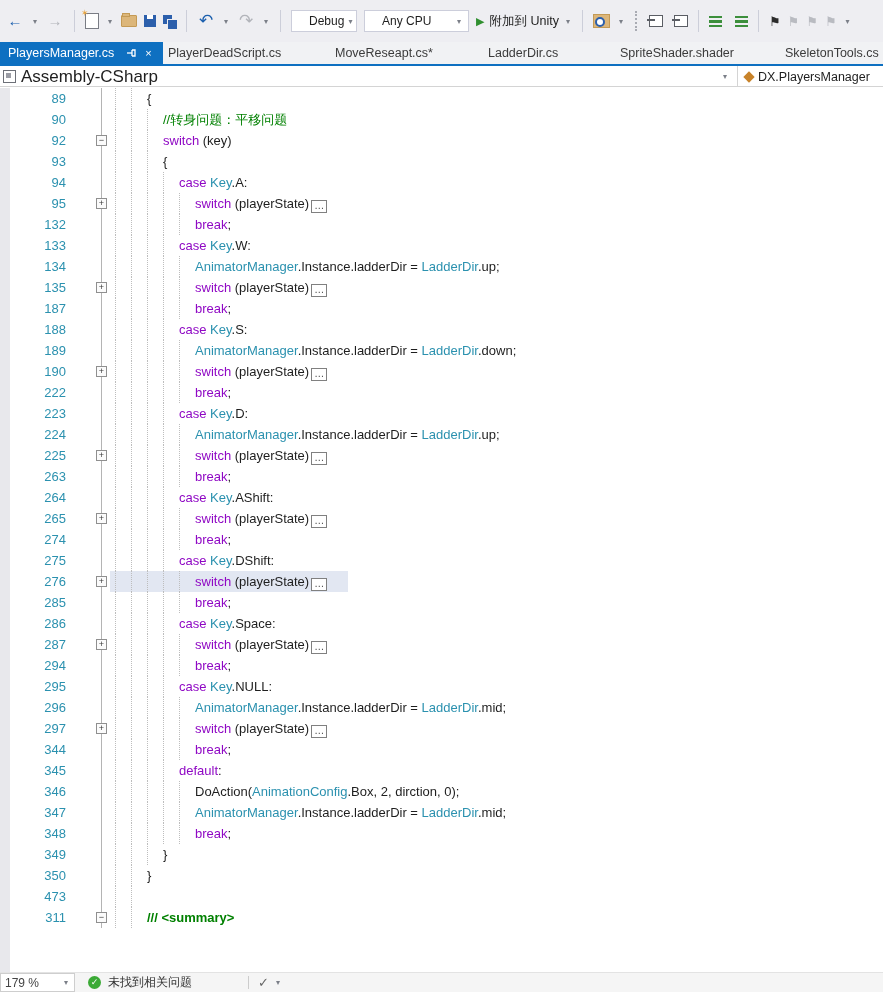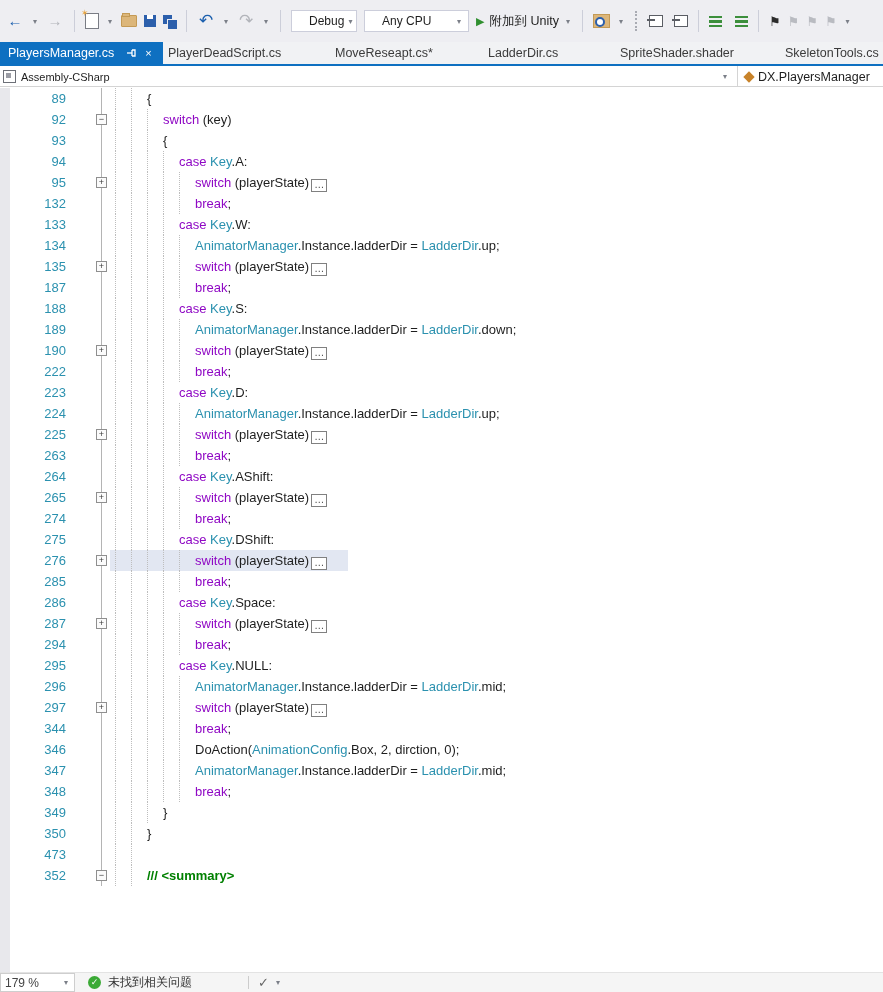--- a/index.html
+++ b/index.html
@@ -44,21 +44,21 @@
   .tabstrip{position:absolute;left:0;top:42px;width:883px;height:22px;background:#f1f2f4;}
   .tabstrip .blueline{position:absolute;left:0;bottom:-2px;width:883px;height:2px;background:#0e70c1;}
   .tab-active{position:absolute;left:0;top:0;width:163px;height:22px;background:#0e70c1;color:#fff;
               font-size:12.5px;display:flex;align-items:center;padding-left:8px;box-sizing:border-box;}
   .tab-active .pin{margin-left:12px;width:12px;height:12px;}
   .tab-active .x{margin-left:7px;font-size:11px;color:#fff;}
   .tab{position:absolute;top:0;height:22px;display:flex;align-items:center;font-size:12.5px;color:#3b3b3b;white-space:nowrap;}
 
   
   .navbar{position:absolute;left:0;top:66px;width:883px;height:21px;background:#fff;border-bottom:1px solid #d4d4d4;box-sizing:border-box;}
-  .nav-left{position:absolute;left:3px;top:0;height:21px;display:flex;align-items:center;gap:5px;font-size:11px;color:#1e1e1e;}
+  .nav-left{position:absolute;left:3px;top:0;height:21px;display:flex;align-items:center;gap:5px;font-size:17px;color:#1e1e1e;}
   .icoproj{width:11px;height:11px;border:1px solid #6d7078;background:#fff;position:relative;}
   .icoproj:before{content:"";position:absolute;left:2px;top:2px;width:5px;height:5px;background:#9b9da5;}
   .nav-caret{position:absolute;left:721px;top:6px;}
   .nav-sep{position:absolute;left:737px;top:0;width:1px;height:21px;background:#d4d4d4;}
   .nav-right{position:absolute;left:745px;top:0;height:21px;display:flex;align-items:center;gap:5px;font-size:12.5px;color:#1e1e1e;}
   .icoclass{width:8px;height:8px;background:#c8832a;transform:rotate(45deg);}
 
   
   .editor{position:absolute;left:0;top:88px;width:883px;height:884px;background:#fff;overflow:hidden;}
   .gutterbg{position:absolute;left:0;top:0;width:10px;height:884px;background:#e8e8ec;}
@@ -173,20 +173,21 @@
     <div class="nav-right">
       <span class="icoclass"></span>
       <span>DX.PlayersManager</span>
     </div>
   </div>
 
   <div class="editor">
     <div class="gutterbg"></div>
     <div id="code-host">
         <div class="row"><span class="fline"></span><span class="iguide" style="left: 115px;"></span><span class="iguide" style="left: 131px;"></span><span class="lnum">89</span><span class="ctext" style="left: 147px;"><span class="tk-p">{</span></span></div>
+        <div class="row"><span class="fline"></span><span class="iguide" style="left: 115px;"></span><span class="iguide" style="left: 131px;"></span><span class="iguide" style="left: 147px;"></span><span class="lnum">90</span><span class="ctext" style="left: 163px;"><span class="tk-c">//转身问题：平移问题</span></span></div>
         <div class="row"><span class="fline"></span><span class="iguide" style="left: 115px;"></span><span class="iguide" style="left: 131px;"></span><span class="iguide" style="left: 147px;"></span><span class="lnum">92</span><span class="fbox">−</span><span class="ctext" style="left: 163px;"><span class="tk-k">switch</span><span class="tk-p"> (key)</span></span></div>
         <div class="row"><span class="fline"></span><span class="iguide" style="left: 115px;"></span><span class="iguide" style="left: 131px;"></span><span class="iguide" style="left: 147px;"></span><span class="lnum">93</span><span class="ctext" style="left: 163px;"><span class="tk-p">{</span></span></div>
         <div class="row"><span class="fline"></span><span class="iguide" style="left: 115px;"></span><span class="iguide" style="left: 131px;"></span><span class="iguide" style="left: 147px;"></span><span class="iguide" style="left: 163px;"></span><span class="lnum">94</span><span class="ctext" style="left: 179px;"><span class="tk-k">case</span><span class="tk-p"> </span><span class="tk-t">Key</span><span class="tk-p">.A:</span></span></div>
         <div class="row"><span class="fline"></span><span class="iguide" style="left: 115px;"></span><span class="iguide" style="left: 131px;"></span><span class="iguide" style="left: 147px;"></span><span class="iguide" style="left: 163px;"></span><span class="iguide" style="left: 179px;"></span><span class="lnum">95</span><span class="fbox">+</span><span class="ctext" style="left: 195px;"><span class="tk-k">switch</span><span class="tk-p"> (playerState)</span><span class="cbox">…</span></span></div>
         <div class="row"><span class="fline"></span><span class="iguide" style="left: 115px;"></span><span class="iguide" style="left: 131px;"></span><span class="iguide" style="left: 147px;"></span><span class="iguide" style="left: 163px;"></span><span class="iguide" style="left: 179px;"></span><span class="lnum">132</span><span class="ctext" style="left: 195px;"><span class="tk-k">break</span><span class="tk-p">;</span></span></div>
         <div class="row"><span class="fline"></span><span class="iguide" style="left: 115px;"></span><span class="iguide" style="left: 131px;"></span><span class="iguide" style="left: 147px;"></span><span class="iguide" style="left: 163px;"></span><span class="lnum">133</span><span class="ctext" style="left: 179px;"><span class="tk-k">case</span><span class="tk-p"> </span><span class="tk-t">Key</span><span class="tk-p">.W:</span></span></div>
         <div class="row"><span class="fline"></span><span class="iguide" style="left: 115px;"></span><span class="iguide" style="left: 131px;"></span><span class="iguide" style="left: 147px;"></span><span class="iguide" style="left: 163px;"></span><span class="iguide" style="left: 179px;"></span><span class="lnum">134</span><span class="ctext" style="left: 195px;"><span class="tk-t">AnimatorManager</span><span class="tk-p">.Instance.ladderDir = </span><span class="tk-t">LadderDir</span><span class="tk-p">.up;</span></span></div>
         <div class="row"><span class="fline"></span><span class="iguide" style="left: 115px;"></span><span class="iguide" style="left: 131px;"></span><span class="iguide" style="left: 147px;"></span><span class="iguide" style="left: 163px;"></span><span class="iguide" style="left: 179px;"></span><span class="lnum">135</span><span class="fbox">+</span><span class="ctext" style="left: 195px;"><span class="tk-k">switch</span><span class="tk-p"> (playerState)</span><span class="cbox">…</span></span></div>
         <div class="row"><span class="fline"></span><span class="iguide" style="left: 115px;"></span><span class="iguide" style="left: 131px;"></span><span class="iguide" style="left: 147px;"></span><span class="iguide" style="left: 163px;"></span><span class="iguide" style="left: 179px;"></span><span class="lnum">187</span><span class="ctext" style="left: 195px;"><span class="tk-k">break</span><span class="tk-p">;</span></span></div>
         <div class="row"><span class="fline"></span><span class="iguide" style="left: 115px;"></span><span class="iguide" style="left: 131px;"></span><span class="iguide" style="left: 147px;"></span><span class="iguide" style="left: 163px;"></span><span class="lnum">188</span><span class="ctext" style="left: 179px;"><span class="tk-k">case</span><span class="tk-p"> </span><span class="tk-t">Key</span><span class="tk-p">.S:</span></span></div>
@@ -203,27 +204,28 @@
         <div class="row"><span class="fline"></span><span class="iguide" style="left: 115px;"></span><span class="iguide" style="left: 131px;"></span><span class="iguide" style="left: 147px;"></span><span class="iguide" style="left: 163px;"></span><span class="lnum">275</span><span class="ctext" style="left: 179px;"><span class="tk-k">case</span><span class="tk-p"> </span><span class="tk-t">Key</span><span class="tk-p">.DShift:</span></span></div>
         <div class="row"><span class="selband"></span><span class="fline"></span><span class="iguide" style="left: 115px;"></span><span class="iguide" style="left: 131px;"></span><span class="iguide" style="left: 147px;"></span><span class="iguide" style="left: 163px;"></span><span class="iguide" style="left: 179px;"></span><span class="lnum">276</span><span class="fbox">+</span><span class="ctext" style="left: 195px;"><span class="tk-k">switch</span><span class="tk-p"> (playerState)</span><span class="cbox">…</span></span></div>
         <div class="row"><span class="fline"></span><span class="iguide" style="left: 115px;"></span><span class="iguide" style="left: 131px;"></span><span class="iguide" style="left: 147px;"></span><span class="iguide" style="left: 163px;"></span><span class="iguide" style="left: 179px;"></span><span class="lnum">285</span><span class="ctext" style="left: 195px;"><span class="tk-k">break</span><span class="tk-p">;</span></span></div>
         <div class="row"><span class="fline"></span><span class="iguide" style="left: 115px;"></span><span class="iguide" style="left: 131px;"></span><span class="iguide" style="left: 147px;"></span><span class="iguide" style="left: 163px;"></span><span class="lnum">286</span><span class="ctext" style="left: 179px;"><span class="tk-k">case</span><span class="tk-p"> </span><span class="tk-t">Key</span><span class="tk-p">.Space:</span></span></div>
         <div class="row"><span class="fline"></span><span class="iguide" style="left: 115px;"></span><span class="iguide" style="left: 131px;"></span><span class="iguide" style="left: 147px;"></span><span class="iguide" style="left: 163px;"></span><span class="iguide" style="left: 179px;"></span><span class="lnum">287</span><span class="fbox">+</span><span class="ctext" style="left: 195px;"><span class="tk-k">switch</span><span class="tk-p"> (playerState)</span><span class="cbox">…</span></span></div>
         <div class="row"><span class="fline"></span><span class="iguide" style="left: 115px;"></span><span class="iguide" style="left: 131px;"></span><span class="iguide" style="left: 147px;"></span><span class="iguide" style="left: 163px;"></span><span class="iguide" style="left: 179px;"></span><span class="lnum">294</span><span class="ctext" style="left: 195px;"><span class="tk-k">break</span><span class="tk-p">;</span></span></div>
         <div class="row"><span class="fline"></span><span class="iguide" style="left: 115px;"></span><span class="iguide" style="left: 131px;"></span><span class="iguide" style="left: 147px;"></span><span class="iguide" style="left: 163px;"></span><span class="lnum">295</span><span class="ctext" style="left: 179px;"><span class="tk-k">case</span><span class="tk-p"> </span><span class="tk-t">Key</span><span class="tk-p">.NULL:</span></span></div>
         <div class="row"><span class="fline"></span><span class="iguide" style="left: 115px;"></span><span class="iguide" style="left: 131px;"></span><span class="iguide" style="left: 147px;"></span><span class="iguide" style="left: 163px;"></span><span class="iguide" style="left: 179px;"></span><span class="lnum">296</span><span class="ctext" style="left: 195px;"><span class="tk-t">AnimatorManager</span><span class="tk-p">.Instance.ladderDir = </span><span class="tk-t">LadderDir</span><span class="tk-p">.mid;</span></span></div>
         <div class="row"><span class="fline"></span><span class="iguide" style="left: 115px;"></span><span class="iguide" style="left: 131px;"></span><span class="iguide" style="left: 147px;"></span><span class="iguide" style="left: 163px;"></span><span class="iguide" style="left: 179px;"></span><span class="lnum">297</span><span class="fbox">+</span><span class="ctext" style="left: 195px;"><span class="tk-k">switch</span><span class="tk-p"> (playerState)</span><span class="cbox">…</span></span></div>
         <div class="row"><span class="fline"></span><span class="iguide" style="left: 115px;"></span><span class="iguide" style="left: 131px;"></span><span class="iguide" style="left: 147px;"></span><span class="iguide" style="left: 163px;"></span><span class="iguide" style="left: 179px;"></span><span class="lnum">344</span><span class="ctext" style="left: 195px;"><span class="tk-k">break</span><span class="tk-p">;</span></span></div>
+        <div class="row"><span class="fline"></span><span class="iguide" style="left: 115px;"></span><span class="iguide" style="left: 131px;"></span><span class="iguide" style="left: 147px;"></span><span class="iguide" style="left: 163px;"></span><span class="lnum">345</span><span class="ctext" style="left: 179px;"><span class="tk-k">default</span><span class="tk-p">:</span></span></div>
         <div class="row"><span class="fline"></span><span class="iguide" style="left: 115px;"></span><span class="iguide" style="left: 131px;"></span><span class="iguide" style="left: 147px;"></span><span class="iguide" style="left: 163px;"></span><span class="iguide" style="left: 179px;"></span><span class="lnum">346</span><span class="ctext" style="left: 195px;"><span class="tk-p">DoAction(</span><span class="tk-t">AnimationConfig</span><span class="tk-p">.Box, 2, dirction, 0);</span></span></div>
         <div class="row"><span class="fline"></span><span class="iguide" style="left: 115px;"></span><span class="iguide" style="left: 131px;"></span><span class="iguide" style="left: 147px;"></span><span class="iguide" style="left: 163px;"></span><span class="iguide" style="left: 179px;"></span><span class="lnum">347</span><span class="ctext" style="left: 195px;"><span class="tk-t">AnimatorManager</span><span class="tk-p">.Instance.ladderDir = </span><span class="tk-t">LadderDir</span><span class="tk-p">.mid;</span></span></div>
         <div class="row"><span class="fline"></span><span class="iguide" style="left: 115px;"></span><span class="iguide" style="left: 131px;"></span><span class="iguide" style="left: 147px;"></span><span class="iguide" style="left: 163px;"></span><span class="iguide" style="left: 179px;"></span><span class="lnum">348</span><span class="ctext" style="left: 195px;"><span class="tk-k">break</span><span class="tk-p">;</span></span></div>
         <div class="row"><span class="fline"></span><span class="iguide" style="left: 115px;"></span><span class="iguide" style="left: 131px;"></span><span class="iguide" style="left: 147px;"></span><span class="lnum">349</span><span class="ctext" style="left: 163px;"><span class="tk-p">}</span></span></div>
         <div class="row"><span class="fline"></span><span class="iguide" style="left: 115px;"></span><span class="iguide" style="left: 131px;"></span><span class="lnum">350</span><span class="ctext" style="left: 147px;"><span class="tk-p">}</span></span></div>
         <div class="row"><span class="fline"></span><span class="iguide" style="left: 115px;"></span><span class="iguide" style="left: 131px;"></span><span class="lnum">473</span><span class="ctext" style="left: 147px;"></span></div>
-        <div class="row"><span class="fline"></span><span class="iguide" style="left: 115px;"></span><span class="iguide" style="left: 131px;"></span><span class="lnum">352</span><span class="fbox">−</span><span class="ctext" style="left: 147px; font-weight: bold;"><span class="tk-c">/// &lt;summary&gt;</span></span></div>
+        <div class="row"><span class="fline"></span><span class="iguide" style="left: 115px;"></span><span class="iguide" style="left: 131px;"></span><span class="lnum">311</span><span class="fbox">−</span><span class="ctext" style="left: 147px; font-weight: bold;"><span class="tk-c">/// &lt;summary&gt;</span></span></div>
       </div>
   </div>
 
   <div class="statusbar">
     <div class="zoombox">
       <span>179 %</span>
       <span class="caret">▾</span>
     </div>
     <div class="msg">
       <span class="okdot">✓</span>

